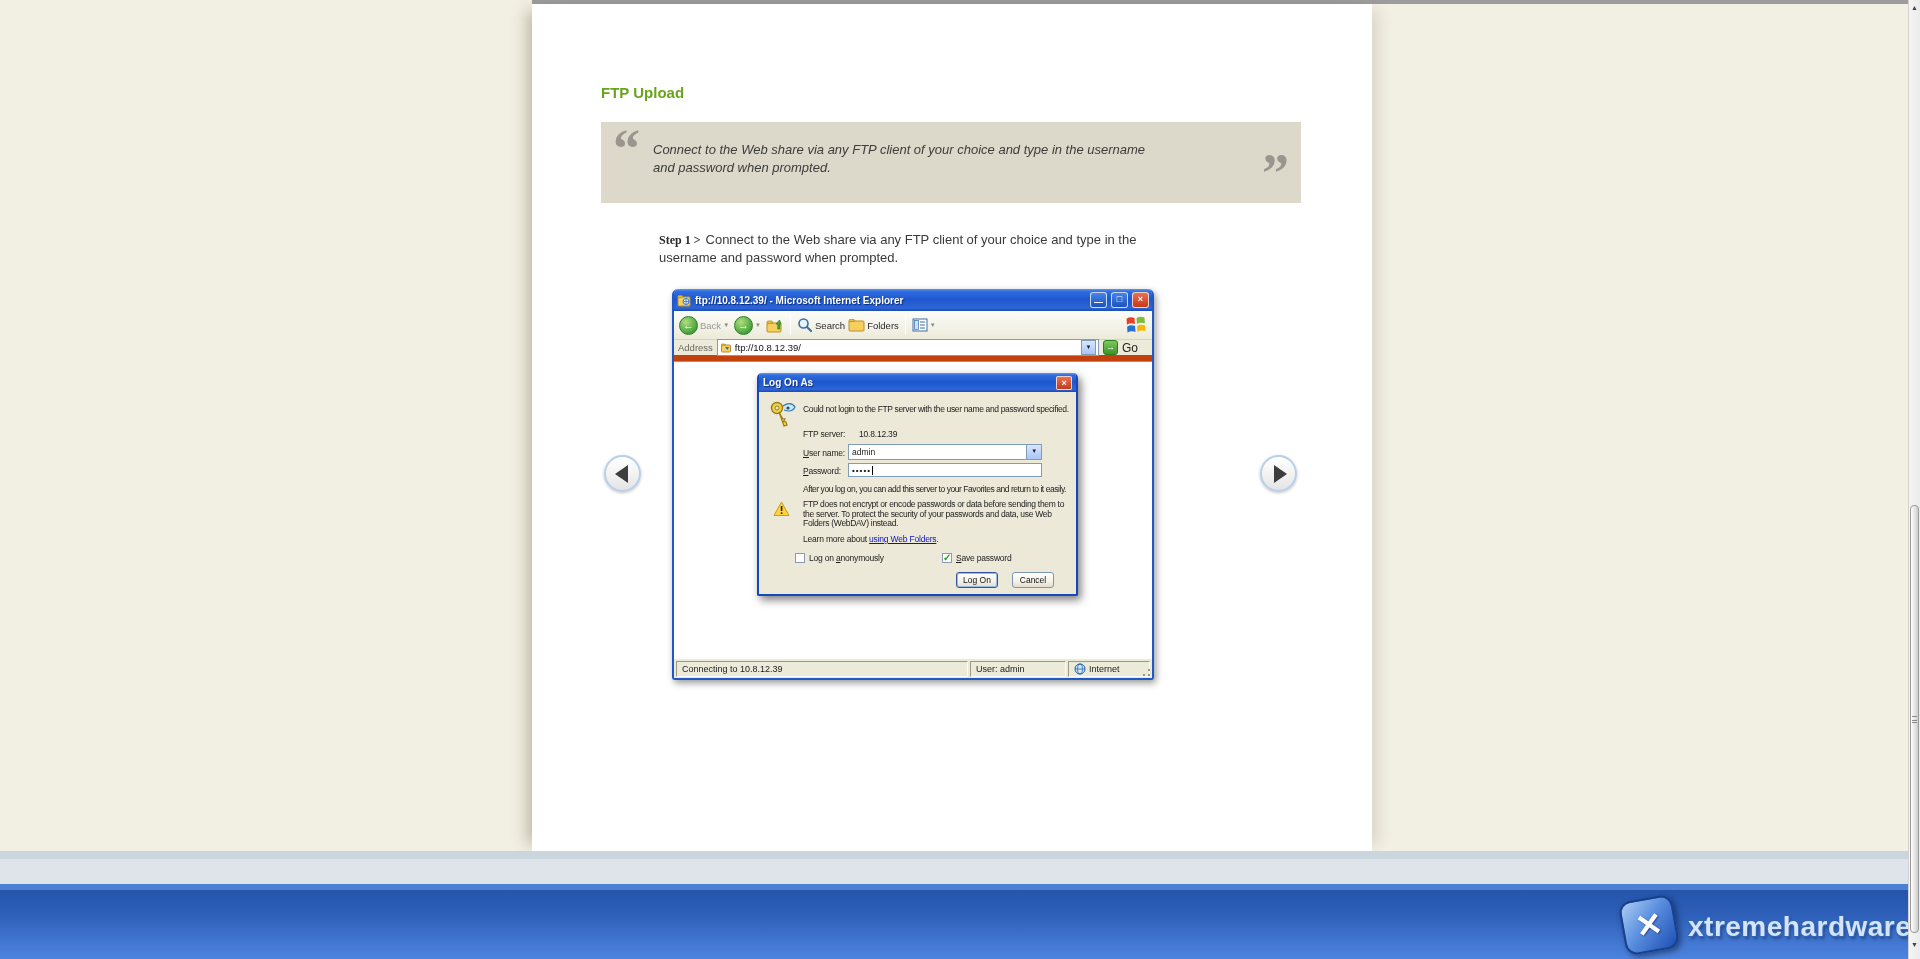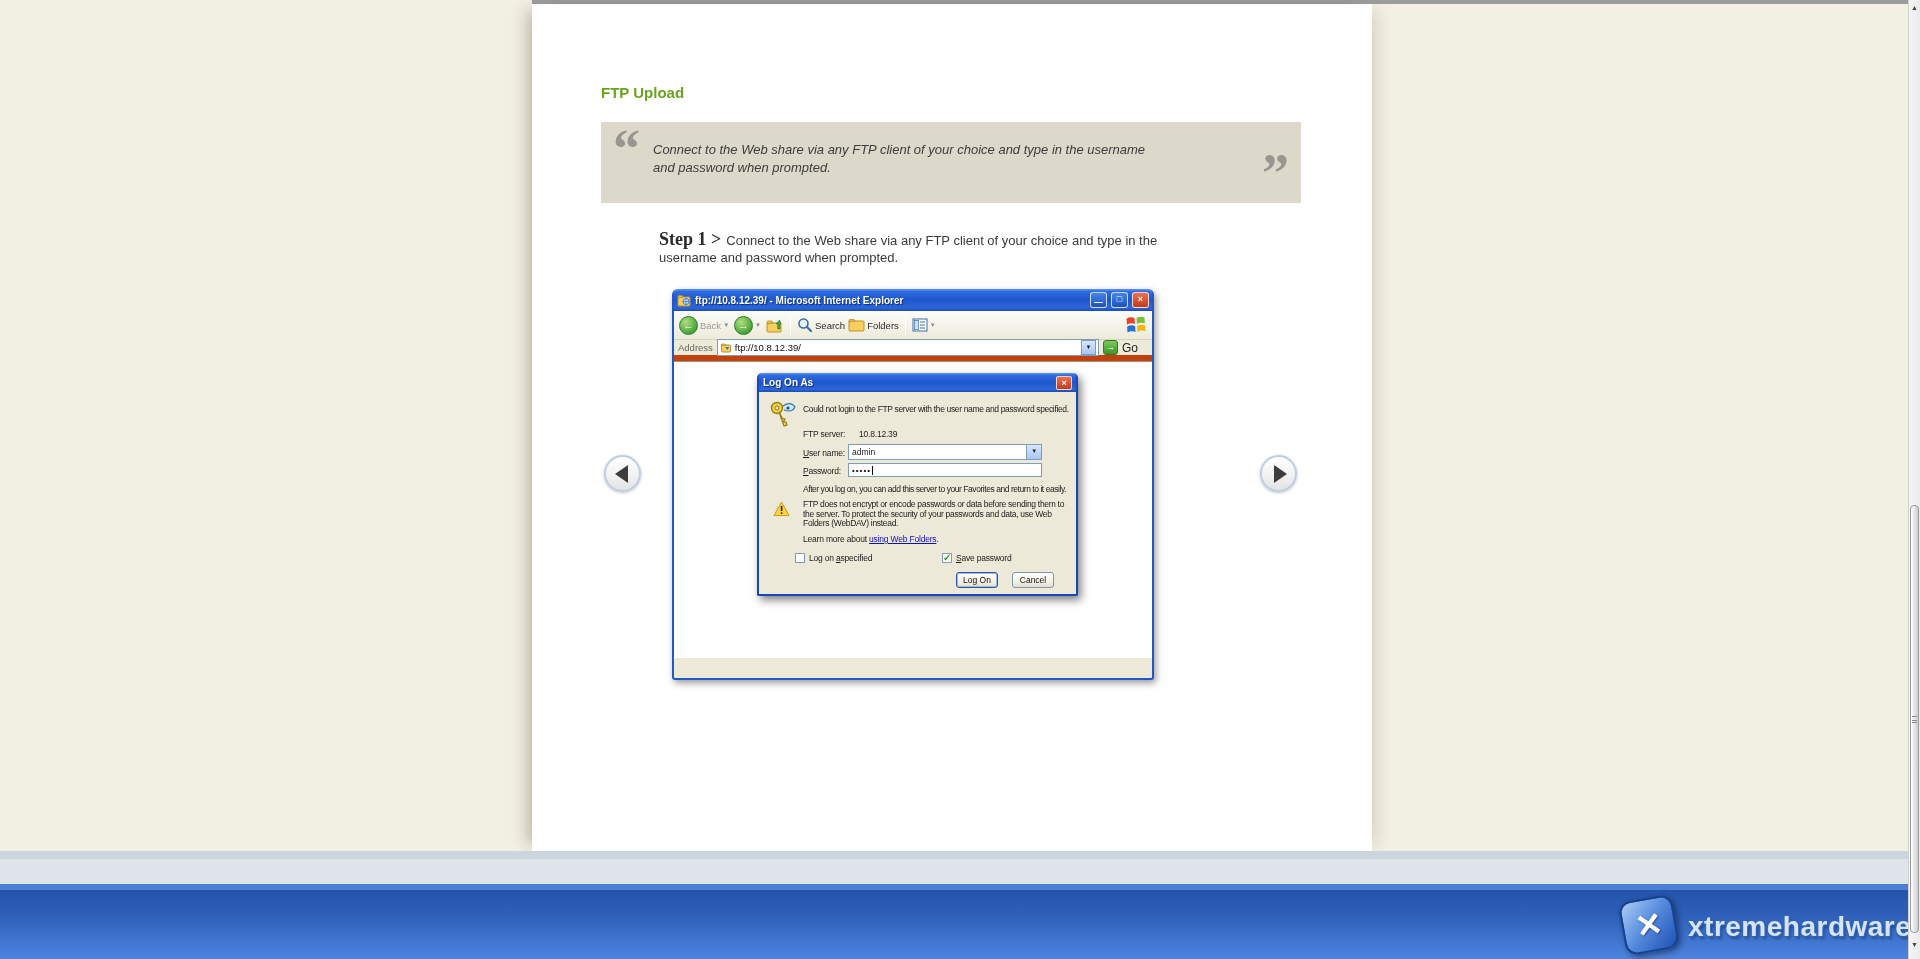--- a/index.html
+++ b/index.html
@@ -19,21 +19,21 @@
     box-shadow:-12px 0 14px -7px rgba(95,85,55,.35), 12px 0 14px -7px rgba(95,85,55,.18);
   }
 
   
   .page-title { left:69px; top:80px; font-size:15px; font-weight:bold; color:var(--heading-green,#69a41d); }
   .quote-block { left:69px; top:118px; width:700px; height:81px; background:#dcd8ca; }
   .quote-open  { left:12px; top:0px;  font-family:"Liberation Serif",serif; font-size:54px; line-height:54px; color:#98968e; font-weight:bold; }
   .quote-close { right:12px; top:24px; font-family:"Liberation Serif",serif; font-size:54px; line-height:54px; color:#98968e; font-weight:bold; }
   .quote-text  { left:52px; top:19px; width:515px; font-size:13px; font-style:italic; color:#3c3c3c; line-height:18px; }
   .step-para { left:127px; top:227px; width:520px; font-size:13px; color:#3a3a3a; line-height:17px; }
-  .step-label { font-family:"Liberation Serif",serif; font-weight:bold; font-size:18px; color:#2b2b2b; margin-right:5px; }
+  .step-label { font-family:"Liberation Serif",serif; font-weight:bold; font-size:12px; color:#2b2b2b; margin-right:5px; }
 
   
   .nav-btn {
     width:37px; height:37px; border-radius:50%;
     background:linear-gradient(180deg,#ffffff 0%,#f2f2f2 55%,#e3e3e3 100%);
     border:2px solid #b9cfe8; box-shadow:0 1px 3px rgba(0,0,0,.25);
     display:flex; align-items:center; justify-content:center; cursor:pointer;
   }
   .nav-prev { left:604px; top:455px; }
   .nav-next { left:1260px; top:455px; }
@@ -290,20 +290,33 @@
         </svg>
         <span class="addr-value">ftp://10.8.12.39/</span>
         <span class="addr-drop">▼</span>
       </span>
       <span class="go-icon">→</span>
       <span class="go-label">Go</span>
     </div>
 
     <div class="xp-client"></div>
 
+    <div class="xp-status">
+      <span class="sp sp-left">Connecting to 10.8.12.39</span>
+      <span class="sp sp-user">User: admin</span>
+      <span class="sp sp-zone">
+        <svg width="12" height="12" viewBox="0 0 12 12">
+          <circle cx="6" cy="6" r="5" fill="#cfe6fb" stroke="#1d5c9e" stroke-width="1"></circle>
+          <ellipse cx="6" cy="6" rx="2.4" ry="5" fill="none" stroke="#1d5c9e" stroke-width="0.7"></ellipse>
+          <line x1="1" y1="6" x2="11" y2="6" stroke="#1d5c9e" stroke-width="0.7"></line>
+        </svg>
+        <span>Internet</span>
+      </span>
+      <span class="grip"></span>
+    </div>
   </div>
 
   <div class="abs dlg">
     <div class="dlg-title">
       <span class="dlg-title-text">Log On As</span>
       <span class="dlg-close">×</span>
     </div>
 
     <span class="abs" style="left:10px; top:27px;">
       <svg width="28" height="30" viewBox="0 0 28 30">
@@ -340,21 +353,21 @@
         <rect x="7.8" y="5" width="1.6" height="5" fill="#222"></rect>
         <rect x="7.8" y="11.3" width="1.6" height="1.6" fill="#222"></rect>
       </svg>
     </span>
     <div class="abs d-warn">FTP does not encrypt or encode passwords or data before sending them to the server.  To protect the security of your passwords and data, use Web Folders (WebDAV) instead.</div>
 
     <div class="abs d-learn"><span>Learn more about </span><span class="d-link">using Web Folders</span><span>.</span></div>
 
     <div class="abs cb-row1">
       <span class="cb"></span>
-      <span><span>Log on </span><span class="u">a</span><span>specified</span></span>
+      <span><span>Log on </span><span class="u">a</span><span>nonymously</span></span>
     </div>
     <div class="abs cb-row2">
       <span class="cb checked"></span>
       <span><span class="u">S</span><span>ave password</span></span>
     </div>
 
     <div class="abs dlg-btn btn-logon">Log On</div>
     <div class="abs dlg-btn btn-cancel">Cancel</div>
   </div>
 

